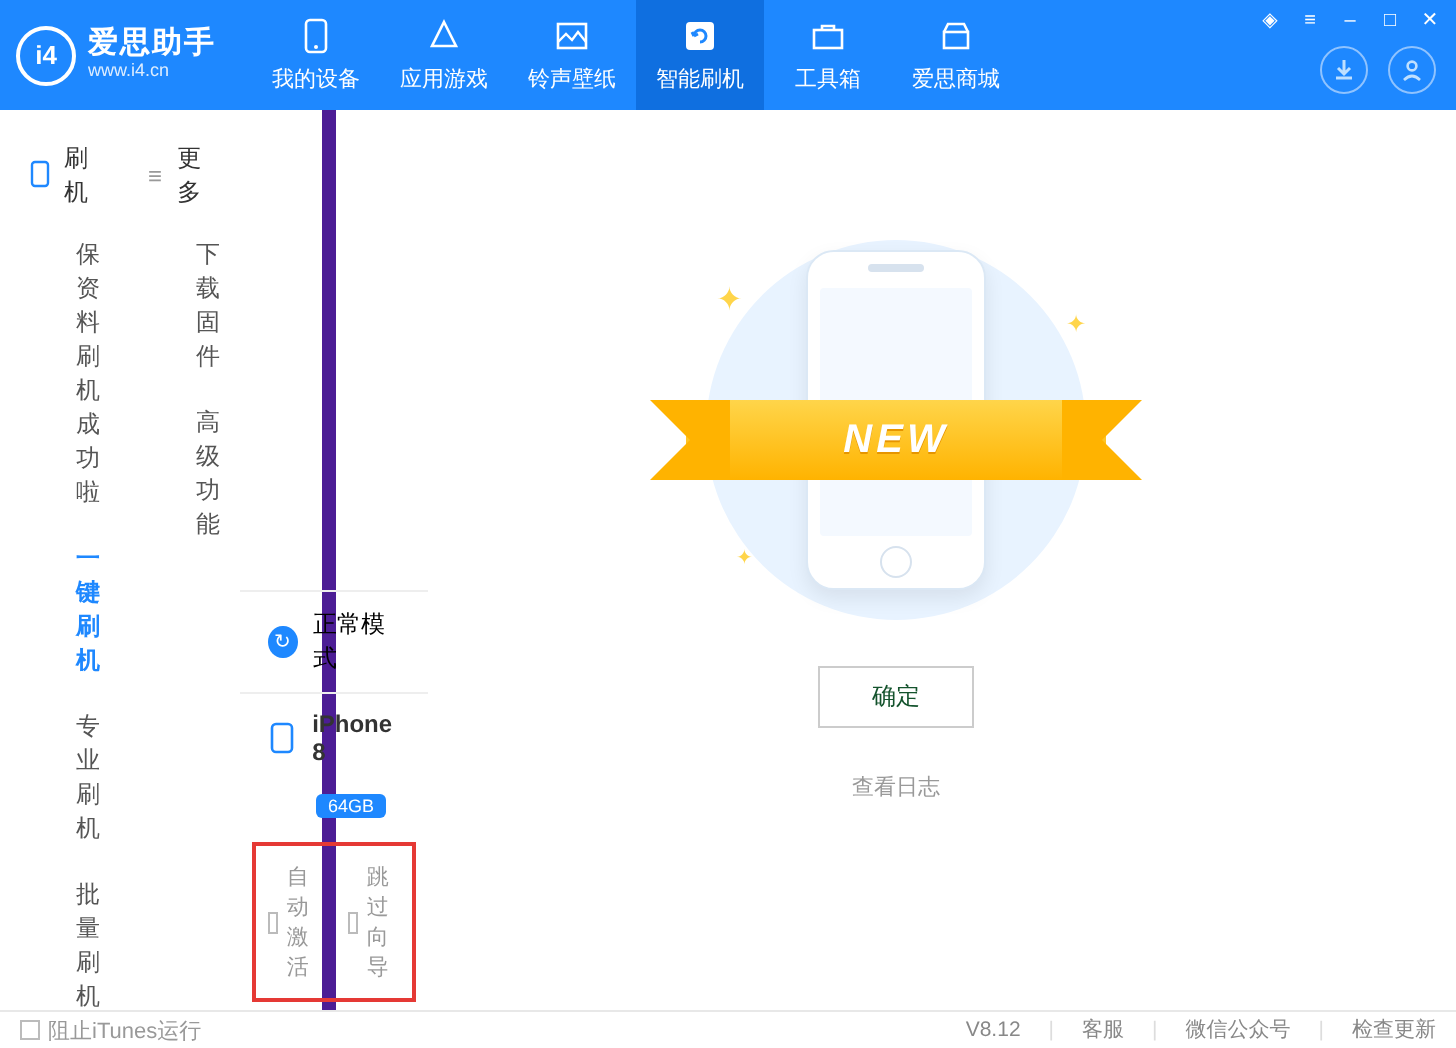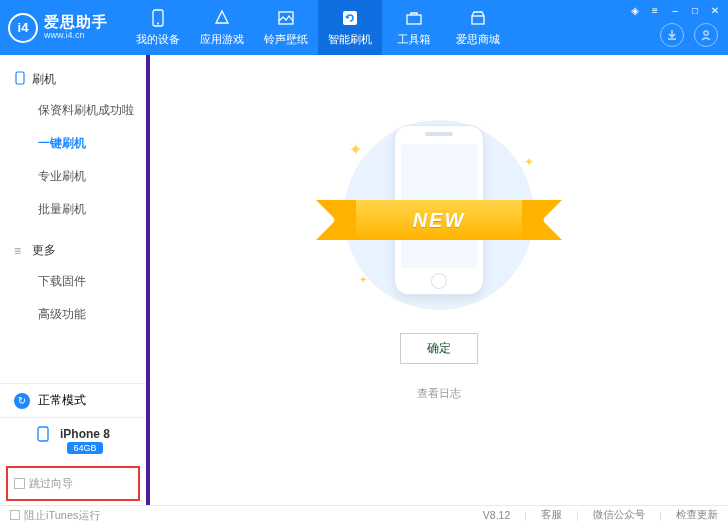--- a/index.html
+++ b/index.html
@@ -12,21 +12,21 @@
     .brand-url { font-size: 9px; opacity: .85; }
     .tabs { display: flex; margin-left: 18px; height: 100%; }
     .tab { width: 64px; display: flex; flex-direction: column; align-items: center; justify-content: center; font-size: 11px; gap: 5px; cursor: pointer; position: relative; }
     .tab.active { background: #0f6fe0; }
     .tab-icon { width: 18px; height: 18px; display: flex; align-items: center; justify-content: center; }
     .winctrl { position: absolute; top: 3px; right: 6px; display: flex; gap: 6px; font-size: 10px; }
     .winbtn { width: 14px; height: 14px; cursor: pointer; display:flex; align-items:center; justify-content:center; color:#fff; }
     .rightctrl { position: absolute; right: 10px; bottom: 8px; display: flex; gap: 10px; }
     .circlebtn { width: 24px; height: 24px; border: 1.5px solid #8fc3ff; border-radius: 50%; display:flex; align-items:center; justify-content:center; color:#bfe0ff; cursor:pointer; }
     .body { display: flex; height: 450px; }
-    .sidebar { width: 150px; border-right: 4px solid #4c1d95; display: flex; flex-direction: column; font-size: 12px; }
+    .sidebar { width: 168px; border-right: 7px solid #4c1d95; display: flex; flex-direction: row; font-size: 12px; }
     .side-section { padding-top: 10px; }
     .side-head { display: flex; align-items: center; gap: 6px; padding: 6px 14px; color: #333; font-size: 12px; }
     .side-head .bars { width: 12px; color: #1e88ff; }
     .side-item { padding: 8px 10px 8px 38px; color: #555; cursor: pointer; }
     .side-item.active { color: #1e88ff; font-weight: bold; }
     .side-bottom { margin-top: auto; }
     .mode-row, .device-row { display:flex; align-items:center; gap:8px; padding:8px 14px; border-top:1px solid #eee; }
     .mode-icon { width:16px; height:16px; border-radius:50%; background:#1e88ff; display:flex; align-items:center; justify-content:center; color:#fff; font-size:10px; }
     .device-icon { width:16px; height:16px; color:#1e88ff; }
     .storage-badge { font-size:9px; background:#1e88ff; color:#fff; padding:1px 6px; border-radius:3px; margin-left:24px; display:inline-block; }
@@ -163,30 +163,34 @@
           <span>更多</span>
         </div>
       <div class="side-item">下载固件</div>
       <div class="side-item">高级功能</div>
     </div>
     <div class="side-bottom">
       <div class="mode-row">
         <span class="mode-icon">↻</span>
         <span>正常模式</span>
       </div>
-      <div class="device-row" style="flex-direction:column; align-items:center; gap:0;">
+      <div class="device-row" style="flex-direction:column; align-items:flex-start; gap:14px;">
         <div style="display:flex; gap:8px; align-items:center;">
           <span class="device-icon"><svg width="14" height="16" viewBox="0 0 14 16">
                 <rect x="2" y="1" width="10" height="14" rx="2" fill="none" stroke="#1e88ff" stroke-width="1.3"></rect>
               </svg></span>
           <span style="font-weight:bold; color:#333;">iPhone 8</span>
         </div>
         <span class="storage-badge">64GB</span>
       </div>
       <div class="opts-box">
+        <label class="chk">
+            <span class="chk-box"></span>
+            <span>自动激活</span>
+          </label>
         <label class="chk">
             <span class="chk-box"></span>
             <span>跳过向导</span>
           </label>
       </div>
     </div>
   </div>
 
   <div class="content">
     <div class="illus">

